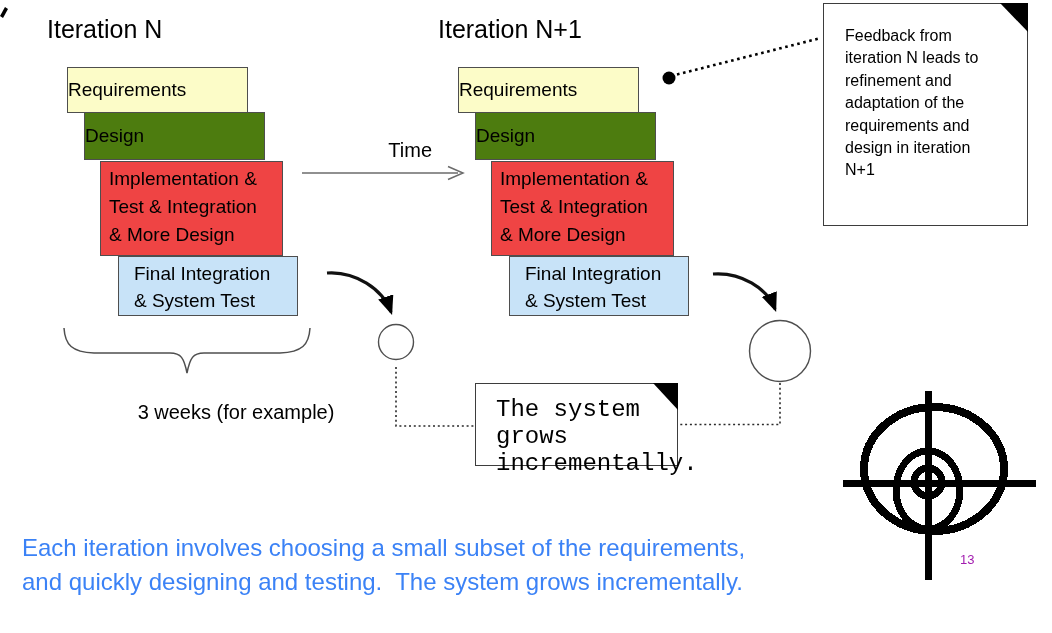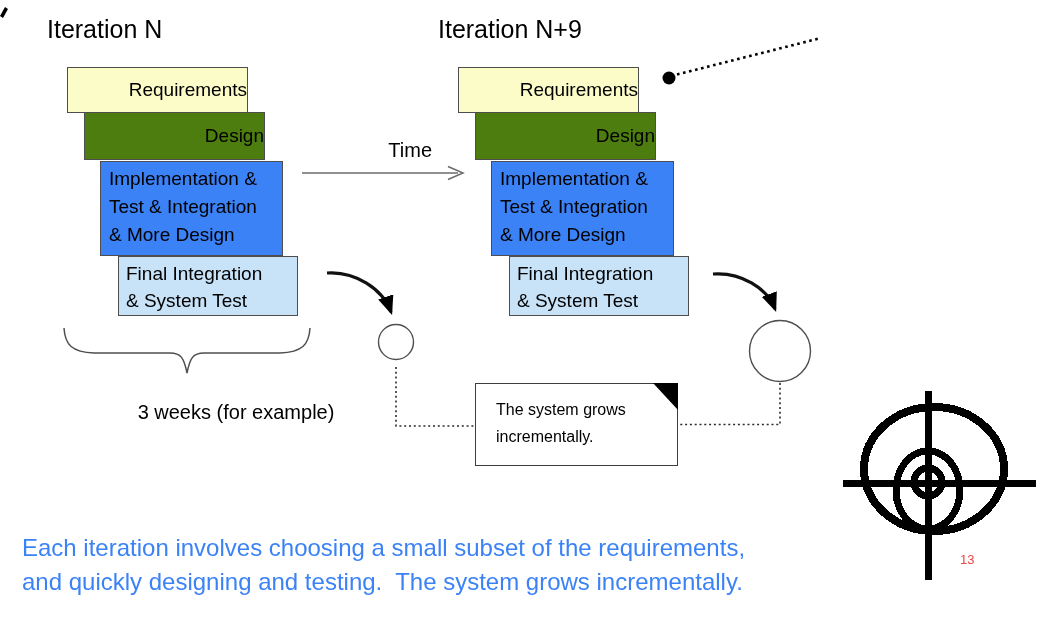--- a/index.html
+++ b/index.html
@@ -4,36 +4,36 @@
 <style>
   html,body{margin:0;padding:0;background:#fff;}
   .slide{
     position:relative;width:1052px;height:633px;background:#ffffff;overflow:hidden;
     font-family:"Liberation Sans","DejaVu Sans",sans-serif;color:#000;
   }
   .art{position:absolute;left:0;top:0;}
   .stack{position:absolute;top:0;width:330px;height:330px;}
   .stack-title{position:absolute;left:47px;top:15px;font-size:25px;color:#000;white-space:nowrap;}
   .pbox{position:absolute;border:1px solid #4e4e4e;font-size:19px;box-sizing:border-box;background:#fff;}
-  .pbox.center{display:flex;align-items:center;justify-content:flex-end;}
+  .pbox.center{display:flex;align-items:center;justify-content:flex-start;}
   .b-req{left:67px;top:67px;width:181px;height:46px;background:#FCFCC8;}
   .b-des{left:84px;top:112px;width:181px;height:48px;background:#4d7c0f;}
-  .b-imp{left:100px;top:161px;width:183px;height:95px;background:#3b82f6;padding:3px 0 0 8px;line-height:28px;white-space:pre-wrap;}
-  .b-fin{left:118px;top:256px;width:180px;height:60px;background:#C8E3F8;padding:3px 0 0 7px;line-height:27px;white-space:pre-wrap;}
+  .b-imp{left:100px;top:161px;width:183px;height:95px;background:#ef4444;padding:3px 0 0 8px;line-height:28px;white-space:pre-wrap;}
+  .b-fin{left:118px;top:256px;width:180px;height:60px;background:#C8E3F8;padding:3px 0 0 15px;line-height:27px;white-space:pre-wrap;}
   .note{position:absolute;background:#ffffff;border:1px solid #3d3d3d;}
   .fold{position:absolute;top:-1px;right:-1px;width:0;height:0;border-top:29px solid #000;border-left:28px solid transparent;}
   .note-feedback{left:823px;top:3px;width:203px;height:221px;}
   .note-feedback .ntext{padding:21px 10px 0 21px;font-size:16px;line-height:22.4px;white-space:pre-wrap;}
   .note-growth{left:475px;top:383px;width:201px;height:81px;}
   .note-growth .fold{border-top:27px solid #000;border-left:25px solid transparent;}
-  .note-growth .ntext{padding:12px 0 0 20px;font-size:16px;line-height:27px;white-space:pre-wrap;}
+  .note-growth .ntext{padding:12px 0 0 20px;font-size:24px;line-height:27px;white-space:pre-wrap;font-family:Liberation Mono, monospace;}
   .time-label{position:absolute;left:352px;top:139px;width:80px;text-align:right;font-size:20px;}
   .duration-label{position:absolute;left:92px;top:401px;width:200px;text-align:center;font-size:20px;white-space:nowrap;margin-left:44px;}
   .caption{position:absolute;left:22px;top:531px;font-size:24px;line-height:34px;white-space:pre-wrap;color:#3b82f6;}
-  .page-number{position:absolute;left:960px;top:552px;font-size:13px;color:#ef4444;}
+  .page-number{position:absolute;left:960px;top:552px;font-size:13px;color:#a21caf;}
 </style>
 </head>
 <body>
 
 <div class="slide">
 
   <svg class="art" width="1052" height="633" viewBox="0 0 1052 633">
     <defs>
       <marker id="ah" markerWidth="9" markerHeight="8" refX="5" refY="2.5" orient="auto">
         <path d="M0,0 L6,2.5 L0,5 Z" fill="#000"></path>
@@ -84,36 +84,46 @@
       <span>Design</span>
     </div>
     <div class="pbox b-imp">Implementation &amp;
 Test &amp; Integration
 &amp; More Design</div>
     <div class="pbox b-fin">Final Integration
 &amp; System Test</div>
   </div>
 
   <div class="stack" style="left:391px">
-    <div class="stack-title">Iteration N+9</div>
+    <div class="stack-title">Iteration N+1</div>
     <div class="pbox center b-req">
       <span>Requirements</span>
     </div>
     <div class="pbox center b-des">
       <span>Design</span>
     </div>
     <div class="pbox b-imp">Implementation &amp;
 Test &amp; Integration
 &amp; More Design</div>
     <div class="pbox b-fin">Final Integration
 &amp; System Test</div>
   </div>
 
   <div class="time-label">Time</div>
 
+  <div class="note note-feedback">
+    <div class="fold"></div>
+    <div class="ntext">Feedback from
+iteration N leads to
+refinement and
+adaptation of the
+requirements and
+design in iteration
+N+1</div>
+  </div>
 
   <div class="note note-growth">
     <div class="fold"></div>
     <div class="ntext">The system grows
 incrementally.</div>
   </div>
 
   <div class="duration-label">3 weeks (for example)</div>
 
   <div class="caption">Each iteration involves choosing a small subset of the requirements,

